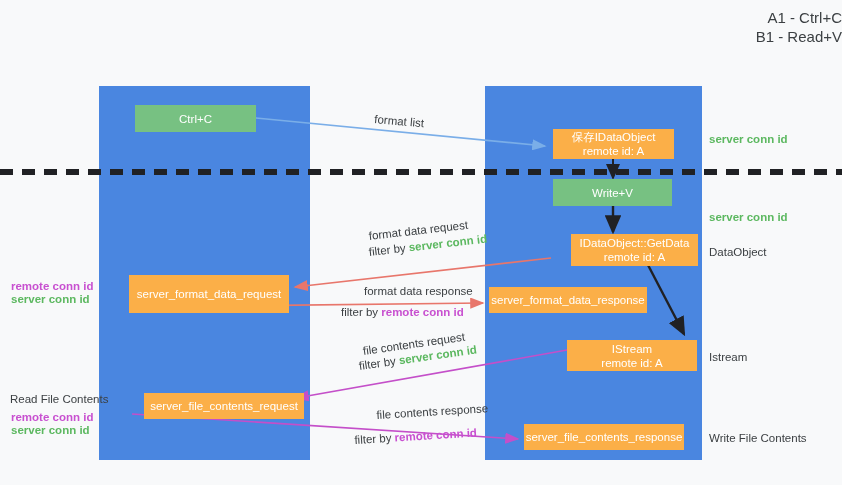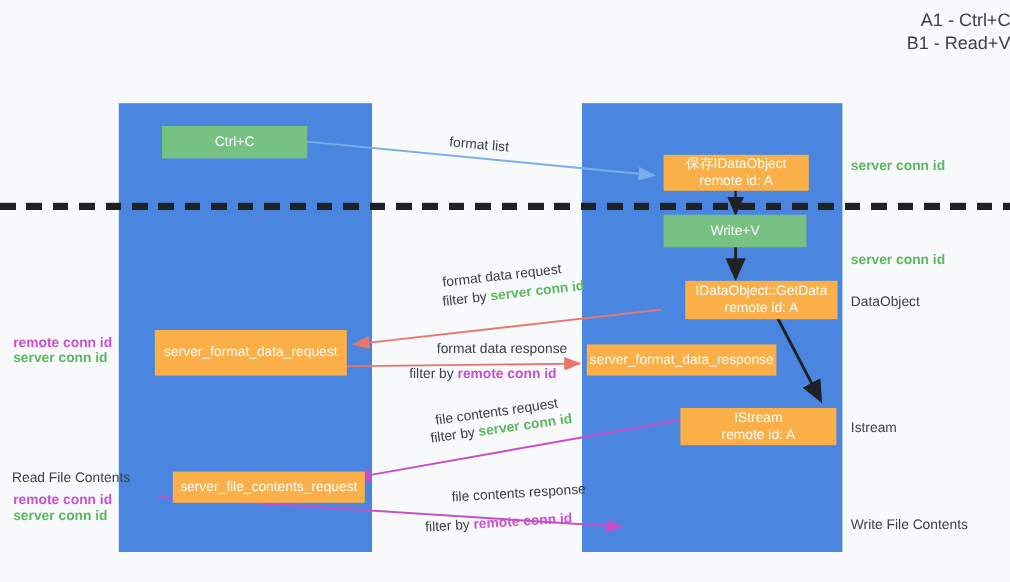--- a/index.html
+++ b/index.html
@@ -176,20 +176,21 @@
 
   <div class="node orange" style="left:129px; top:275px; width:160px; height:38px;">server_format_data_request</div>
 
   <div class="node orange" style="left:489px; top:287px; width:158px; height:26px;">server_format_data_response</div>
 
   <div class="node orange" style="left:567px; top:340px; width:130px; height:31px;">IStream
 remote id: A</div>
 
   <div class="node orange" style="left:144px; top:393px; width:160px; height:26px;">server_file_contents_request</div>
 
+  <div class="node orange" style="left:524px; top:424px; width:160px; height:26px;">server_file_contents_response</div>
 
   <div class="lbl bold green-txt" style="left:709px; top:132px;">server conn id</div>
   <div class="lbl bold green-txt" style="left:709px; top:210px;">server conn id</div>
   <div class="lbl" style="left:709px; top:245px;">DataObject</div>
   <div class="lbl" style="left:709px; top:350px;">Istream</div>
   <div class="lbl" style="left:709px; top:431px;">Write File Contents</div>
 
   <div class="lbl bold purple-txt" style="left:11px; top:279px;">remote conn id</div>
   <div class="lbl bold green-txt" style="left:11px; top:292px;">server conn id</div>
 

